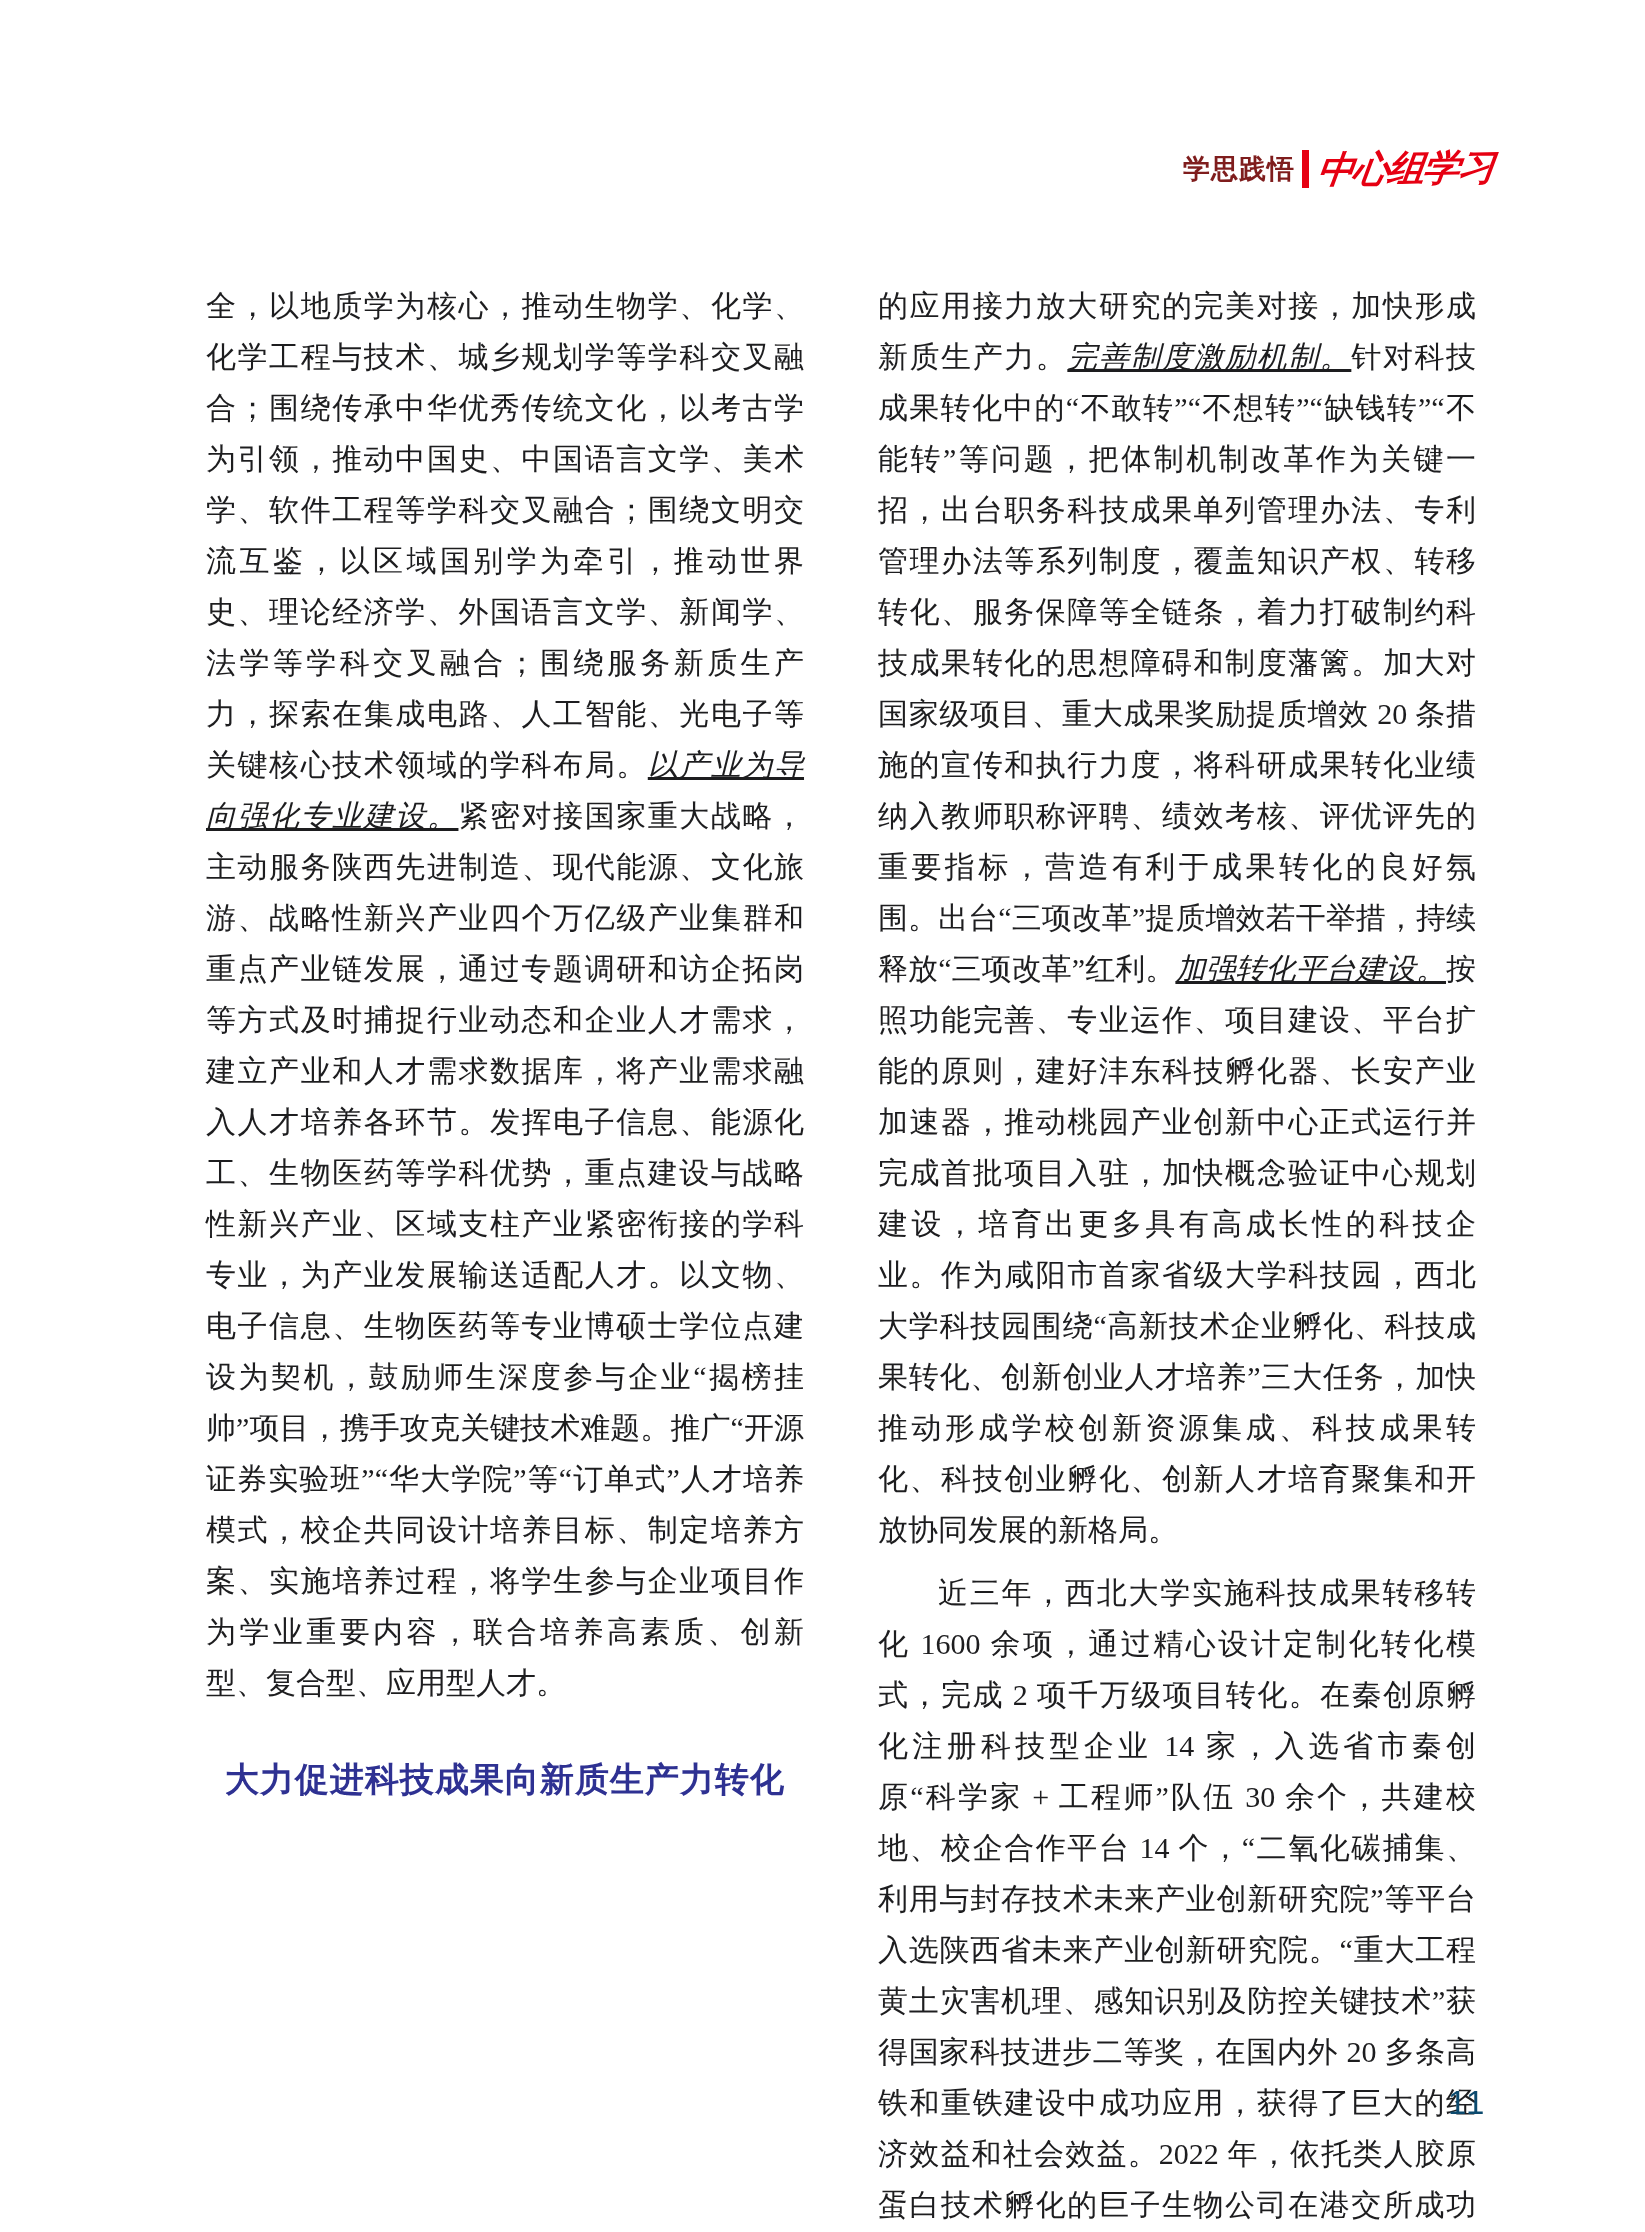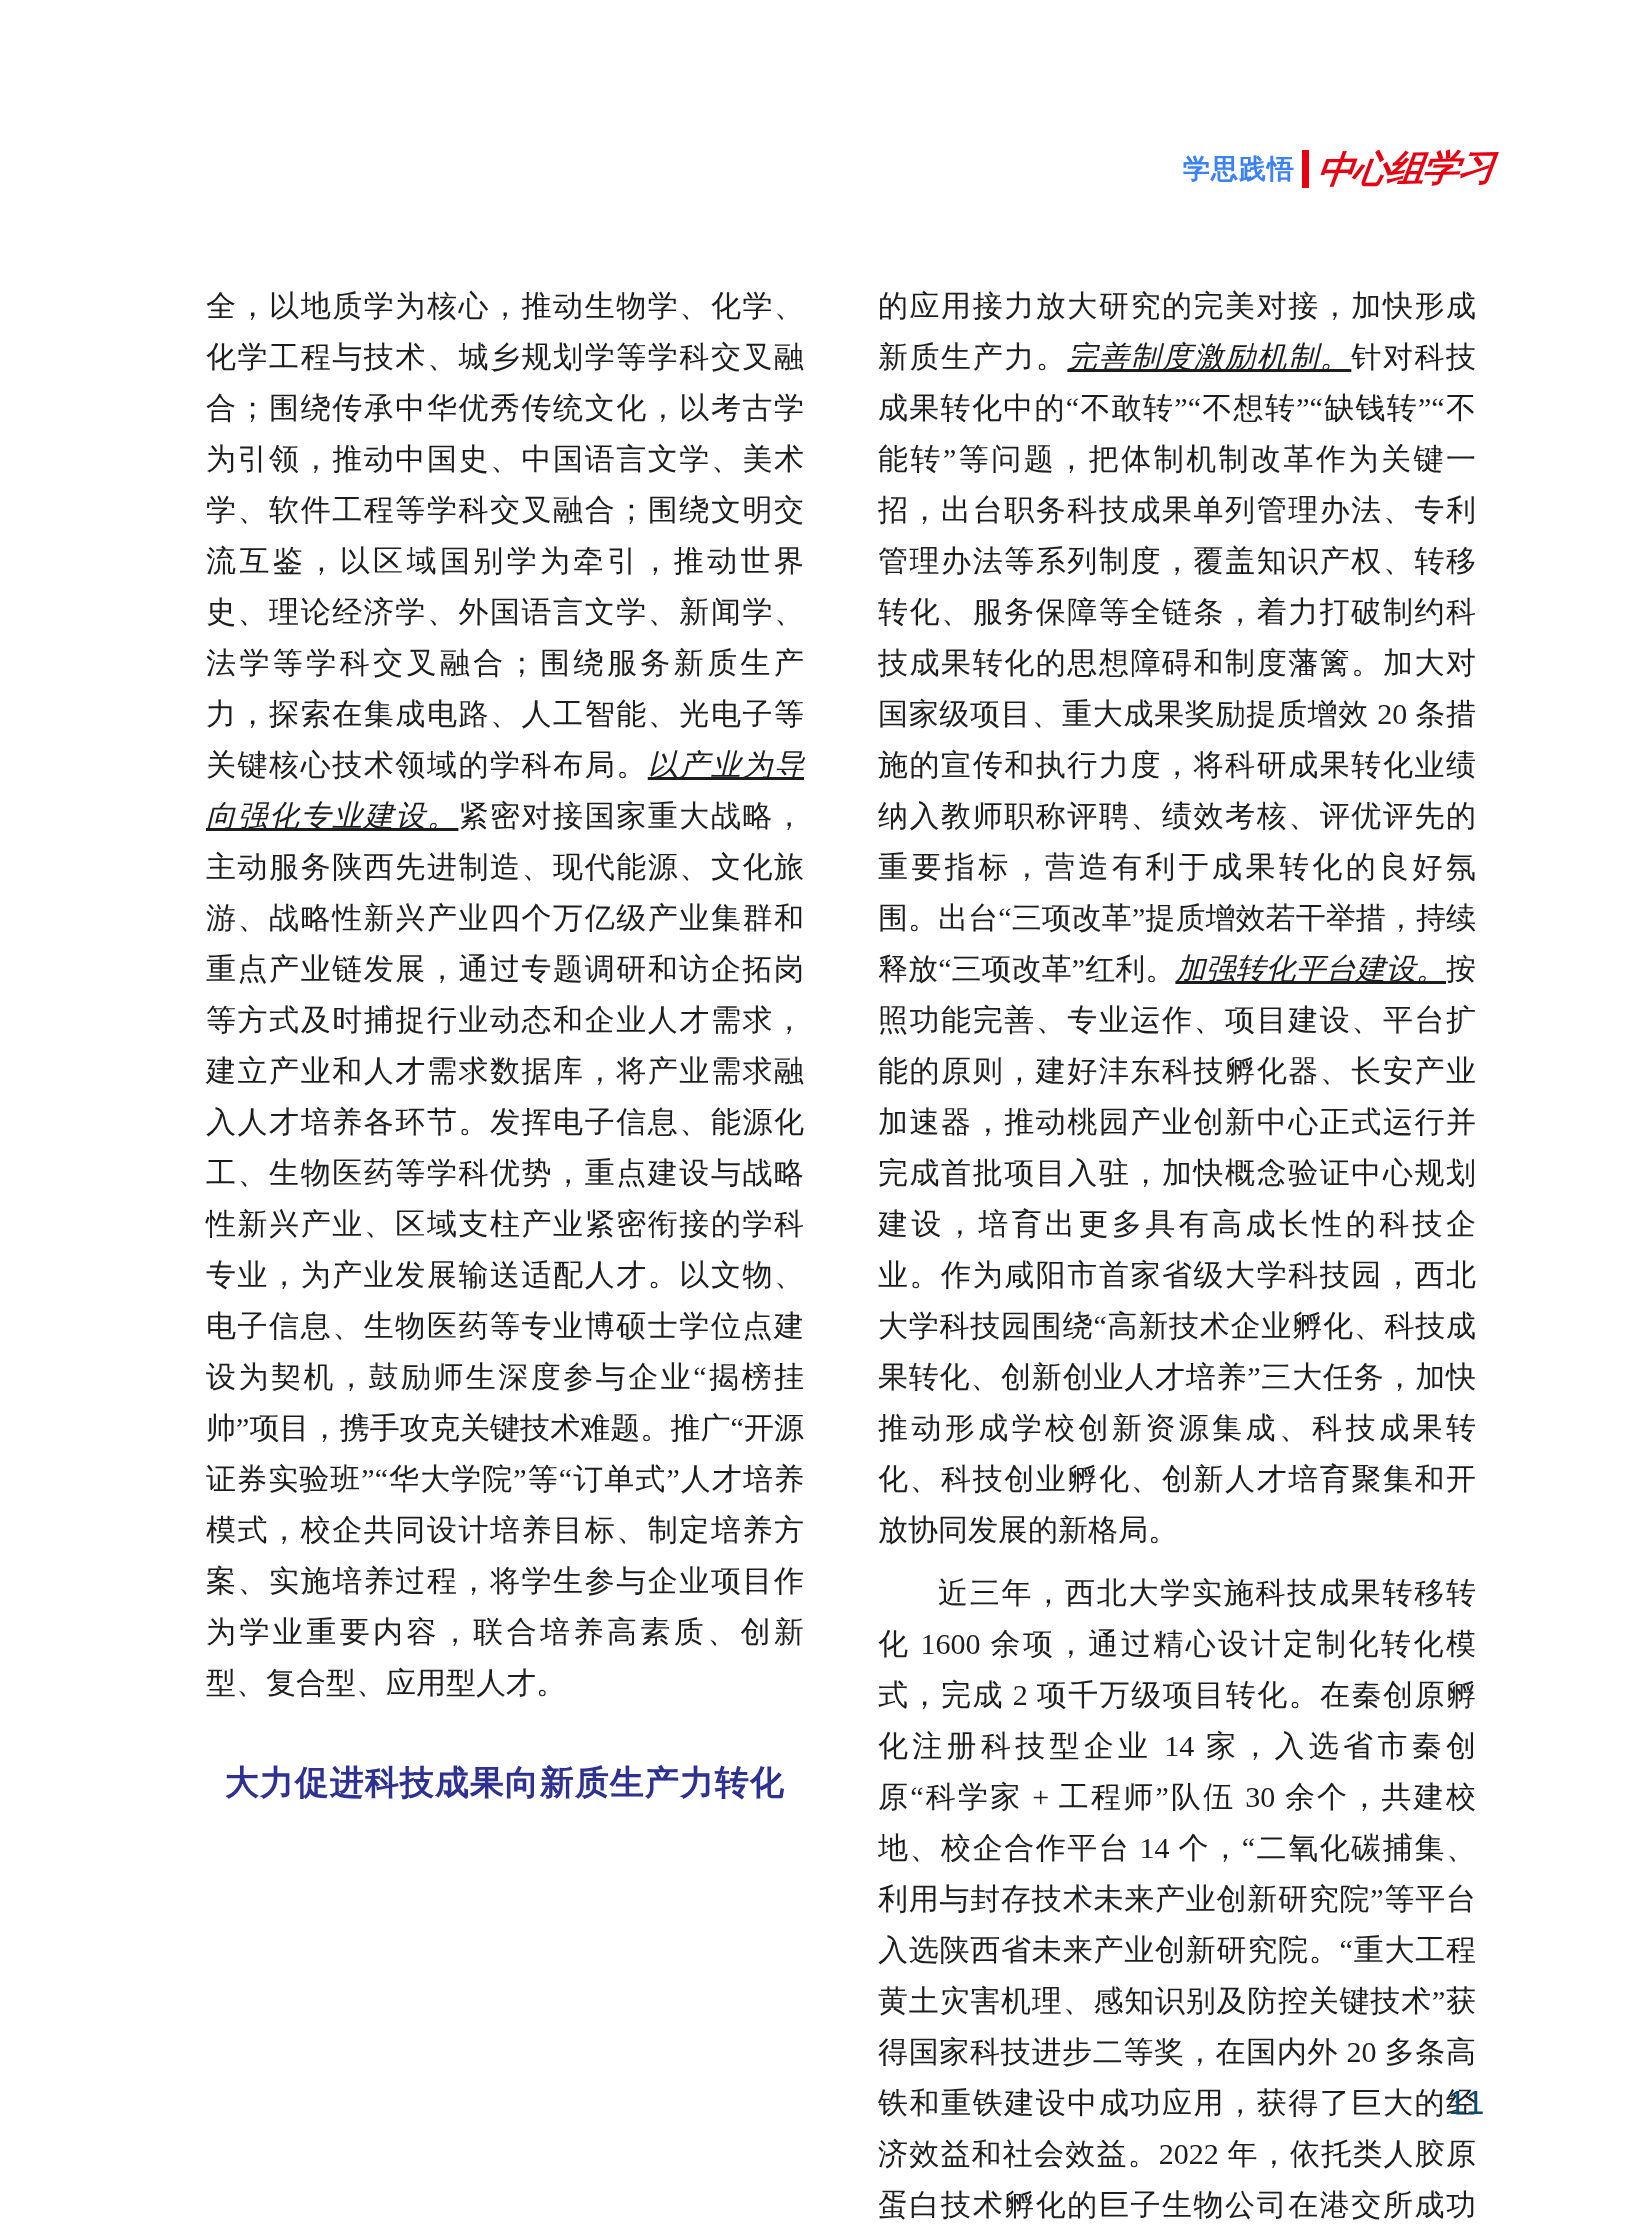--- a/index.html
+++ b/index.html
@@ -22,21 +22,21 @@
     right: 153px;
     display: flex;
     align-items: center;
     white-space: nowrap;
   }
   .header-label {
     font-family: Liberation Sans, sans-serif;
     font-weight: 700;
     font-size: 27px;
     letter-spacing: 1px;
-    color: #3b82f6;
+    color: #7f1d1d;
     line-height: 40px;
   }
   .header-divider {
     width: 7px;
     height: 38px;
     background: #e60012;
     margin: 0 9px 0 7px;
   }
   .header-brand {
     font-family: "Liberation Serif", serif;
@@ -63,21 +63,21 @@
   .column-left  { left: 194px; }
   .column-right { left: 866px; }
 
   .column p {
     margin: 12px;
     padding: 0;
   }
   .column p.indented { text-indent: 2em; }
 
   .column h2.section-heading {
-    font-family: Liberation Sans, sans-serif;
+    font-family: Liberation Mono, monospace;
     font-weight: 700;
     font-size: 34px;
     line-height: 44px;
     letter-spacing: 1px;
     color: #2e3192;
     text-align: center;
     margin: 52px 0 60px 0;
   }
 
   .kaiti-em {

